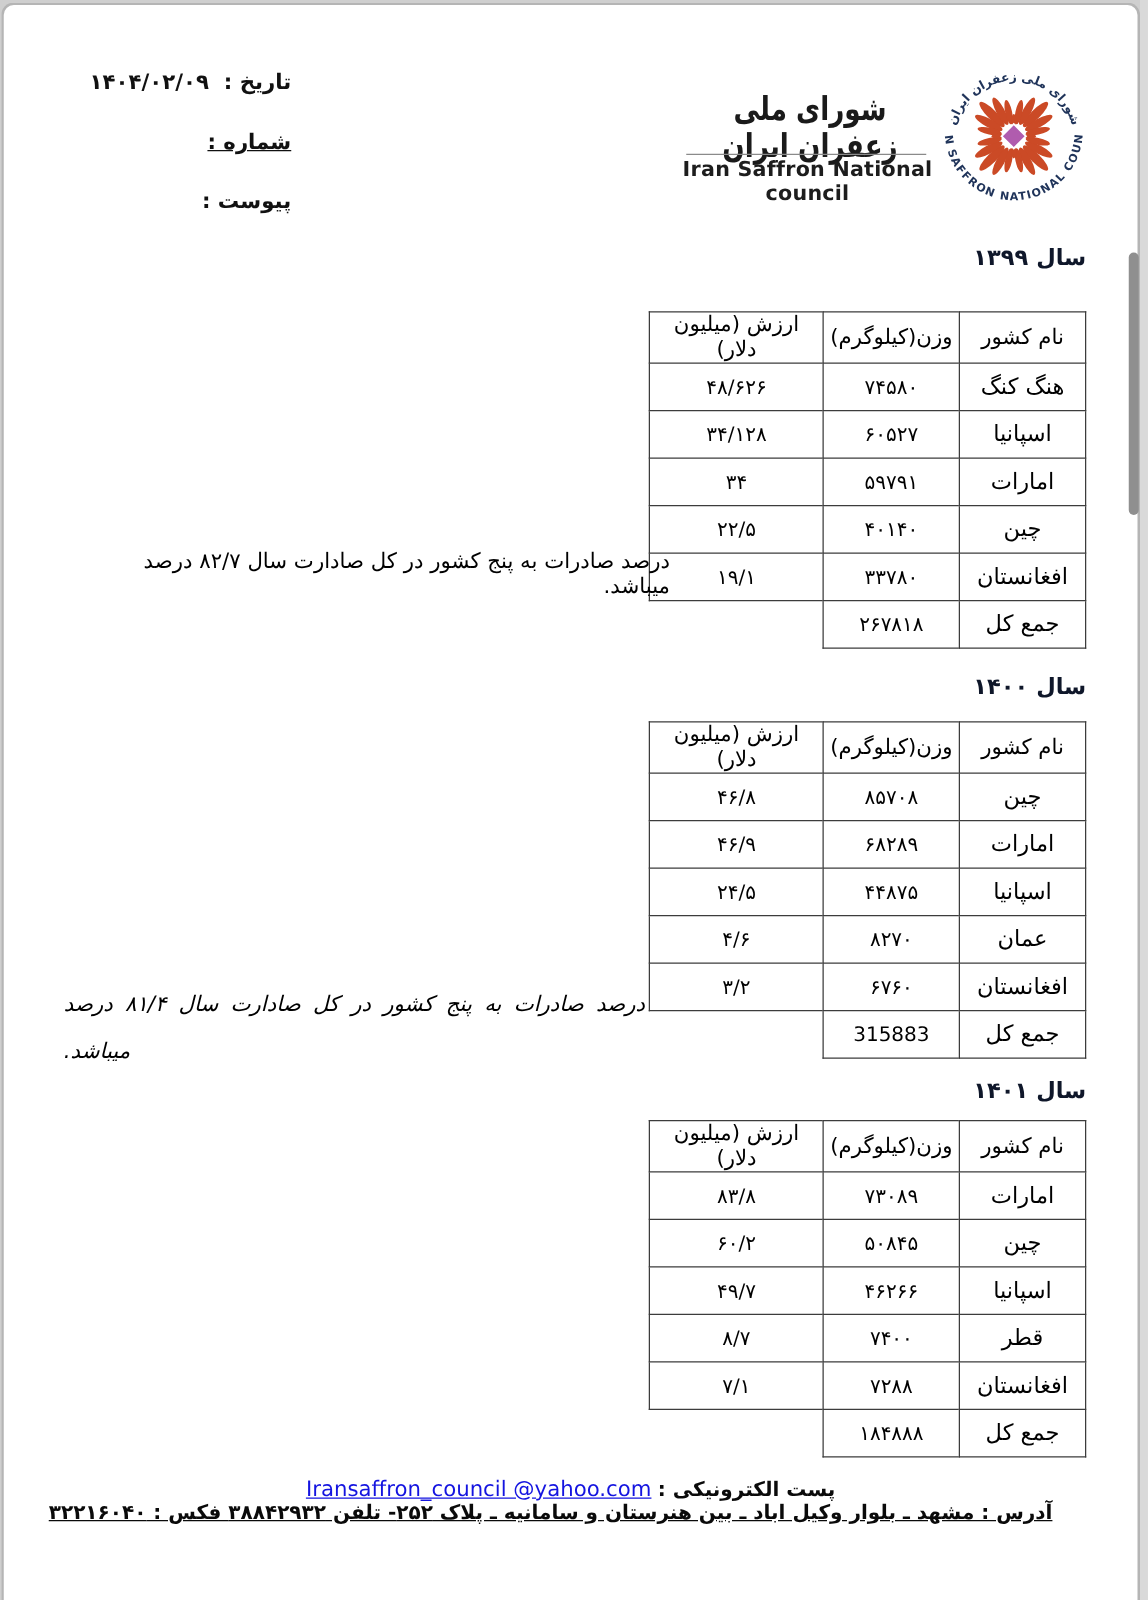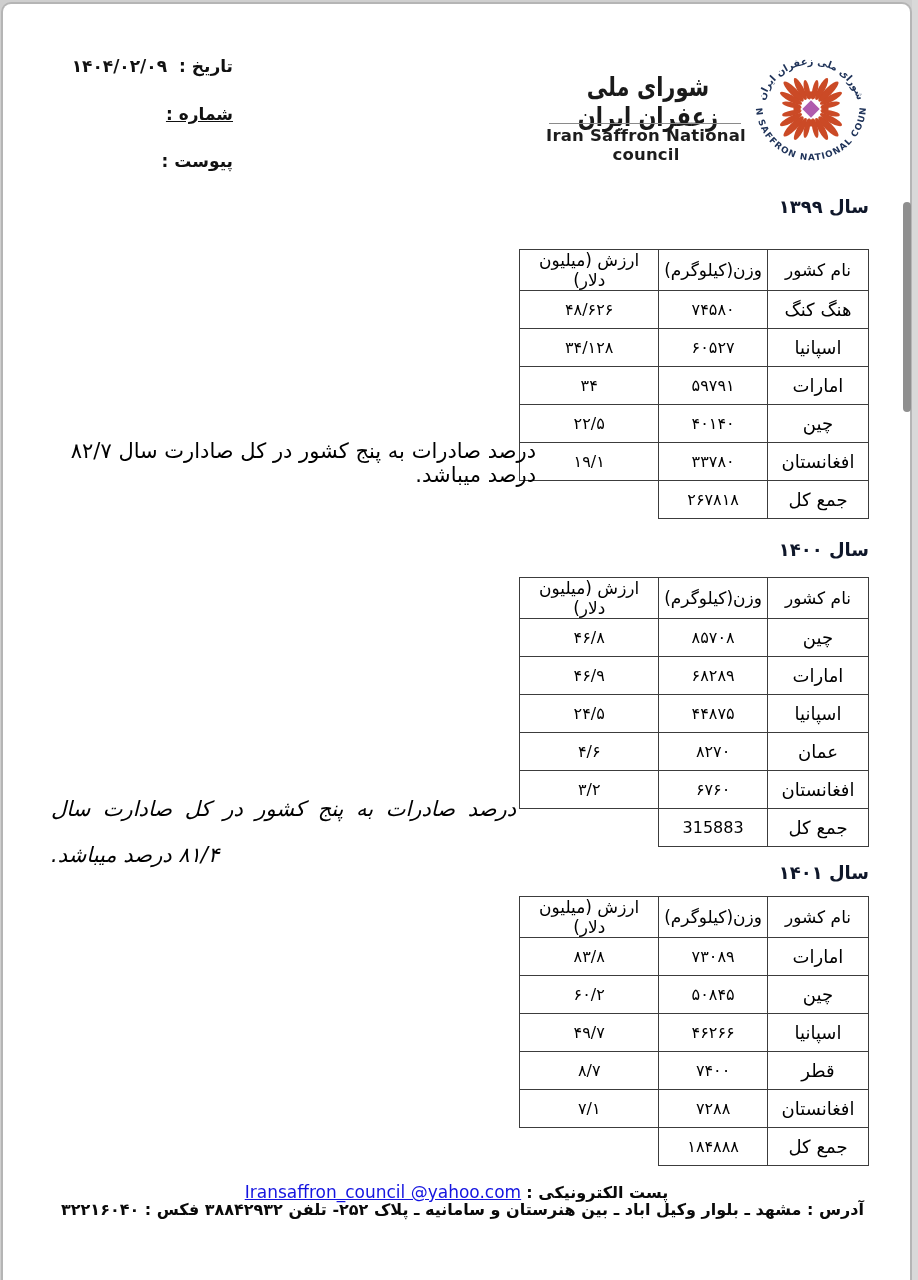--- a/index.html
+++ b/index.html
@@ -39,28 +39,28 @@
   table.data-table { position:absolute; right:41px; direction:rtl; border-collapse:collapse; }
   #table-y1 { top:245px; } #table-y2 { top:573px; } #table-y3 { top:892px; }
   .data-table td { border:1.5px solid #3c3c3c; height:38px; text-align:center;
                    vertical-align:middle; font-size:16px; color:#000; padding:0 5px; }
   .col-name { width:101px; } .col-weight { width:91px; } .col-value { width:139px; }
   .data-table td.country { font-size:18px; }
   .data-table td.hdr { font-size:17px; }
   .data-table td.no-cell { border:none; }
 
   
-  .note { position:absolute; direction:rtl; font-size:21px; color:#000; }
+  .note { position:absolute; direction:rtl; font-size:17px; color:#000; }
   #note-1 { top:435px; left:55px; width:478px; text-align:right; }
   #note-2 { top:782px; left:48px; width:465px; text-align:justify; text-align-last:left; line-height:2.2;font-style:italic; }
   #note-3 { top:1094px; left:55px; width:478px; text-align:right; }
 
   
   .footer-address { position:absolute; top:1196px; left:36px; right:46px; direction:rtl;
-                    text-align:right; font-size:16px; font-weight:bold; color:#0a0a0a; }
+                    text-align:left; font-size:16px; font-weight:bold; color:#0a0a0a;text-decoration:underline; }
   .footer-email { position:absolute; top:1178px; left:0; right:6px; direction:rtl;
                   text-align:center; font-size:16px; color:#0a0a0a; }
   .footer-email .lbl { font-weight:bold; margin-right:4px; }
   .footer-email a { color:#1414e0; text-decoration:underline; font-size:17px; margin-left:10px; }
 
   .arc-fa { fill:#20345a; font-size:10px; font-weight:bold; }
   .arc-en { fill:#20345a; font-size:9px; font-weight:bold; letter-spacing:1.1px; }
 </style>
 </head>
 <body>

